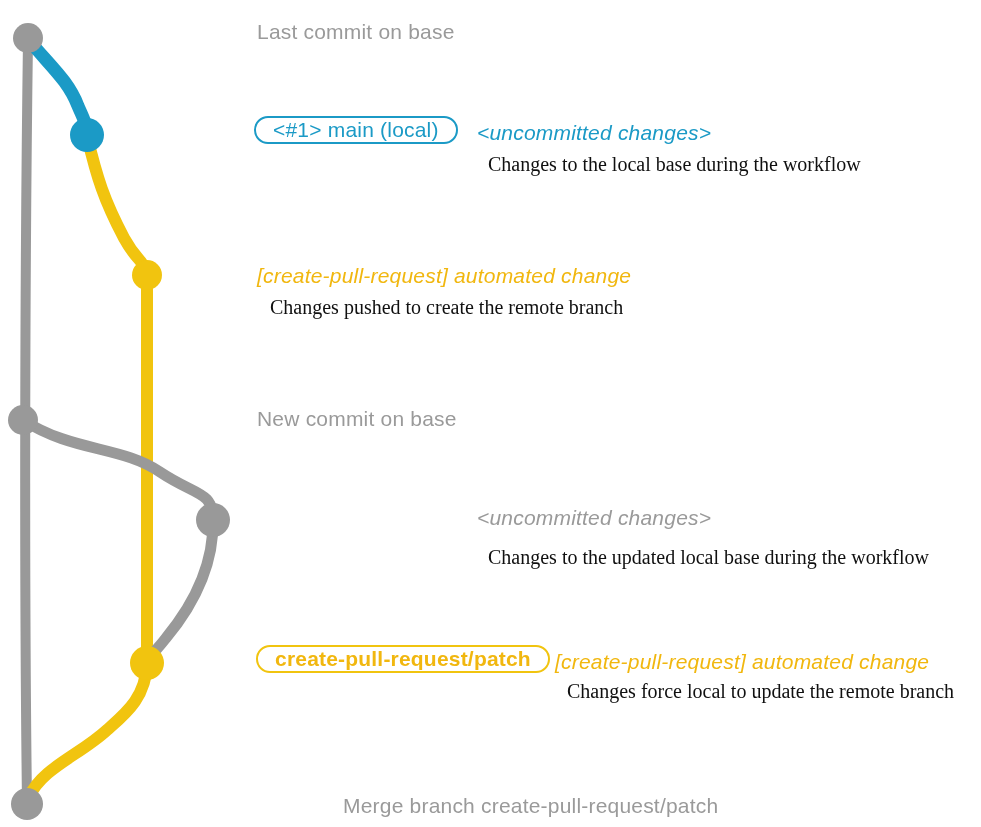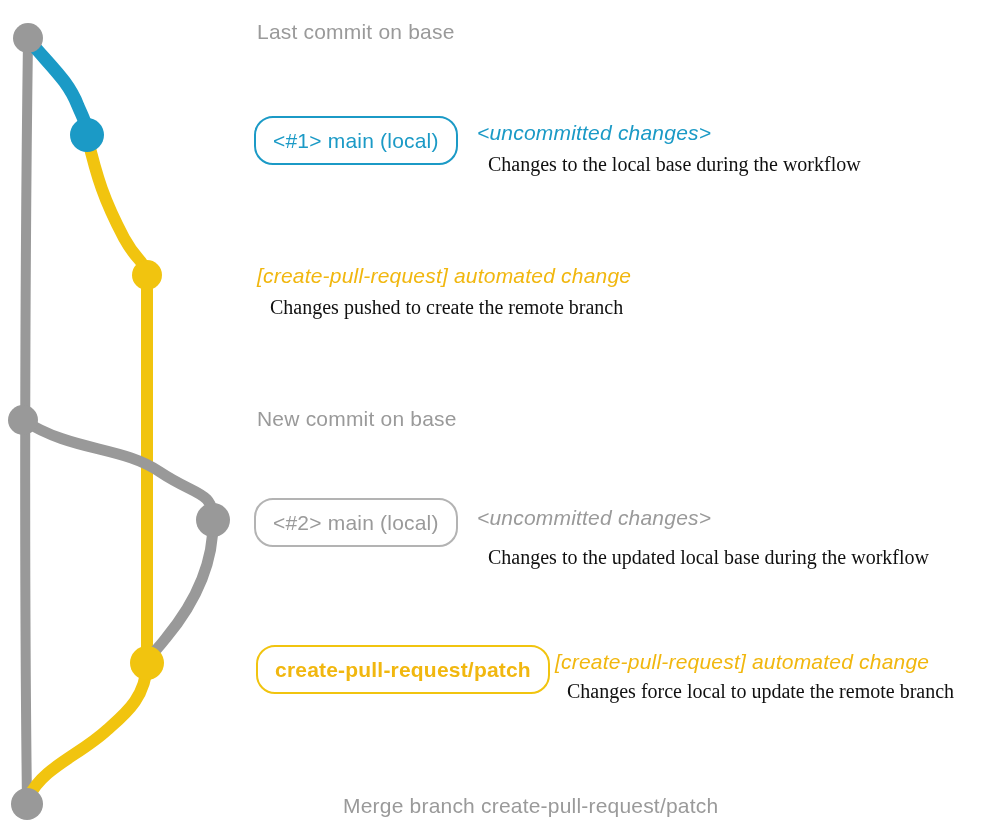--- a/index.html
+++ b/index.html
@@ -34,21 +34,21 @@
     font-family: "Liberation Serif", serif;
     font-size: 20px;
     color: #101010;
   }
 
   .badge {
     display: inline-flex;
     align-items: center;
     justify-content: center;
     box-sizing: border-box;
-    height: 49px;
+    height: 28px;
     padding: 0 17px;
     border: 2px solid;
     border-radius: 19px;
     font-size: 21px;
     letter-spacing: 0.2px;
     background: #ffffff;
   }
   .badge.blue   { color: #1b9ac6; border-color: #1b9ac6; }
   .badge.gray   { color: #9a9a9a; border-color: #b3b3b3; }
   .badge.yellow { color: #f1b70f; border-color: #f1c40f; }
@@ -85,21 +85,20 @@
 
   <div class="abs badge blue" style="left:254px; top:108px;">&lt;#1&gt; main (local)</div>
   <div class="abs heading blue" style="left:477px; top:113px;">&lt;uncommitted changes&gt;</div>
   <div class="abs desc" style="left:488px; top:145px;">Changes to the local base during the workflow</div>
 
   <div class="abs heading yellow" style="left:257px; top:256px;">[create-pull-request] automated change</div>
   <div class="abs desc" style="left:270px; top:288px;">Changes pushed to create the remote branch</div>
 
   <div class="abs title-gray" style="left:257px; top:399px;">New commit on base</div>
 
-  <div class="abs badge gray" style="left:254px; top:490px;">&lt;#2&gt; main (local)</div>
   <div class="abs heading gray" style="left:477px; top:498px;">&lt;uncommitted changes&gt;</div>
   <div class="abs desc" style="left:488px; top:538px;">Changes to the updated local base during the workflow</div>
 
   <div class="abs badge yellow" style="left:256px; top:637px;font-weight:bold;">create-pull-request/patch</div>
   <div class="abs heading yellow" style="left:555px; top:642px;">[create-pull-request] automated change</div>
   <div class="abs desc" style="left:567px; top:672px;">Changes force local to update the remote branch</div>
 
   <div class="abs badge gray" style="left:256px; top:824px;">main</div>
   <div class="abs title-gray" style="left:343px; top:786px;">Merge branch create-pull-request/patch</div>
 

